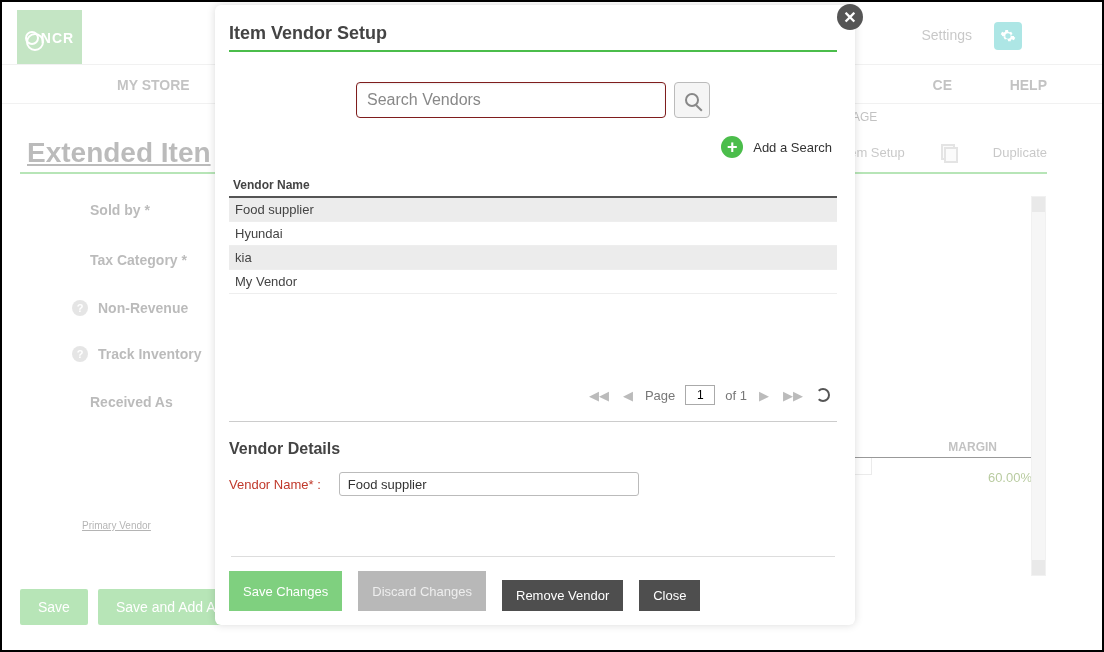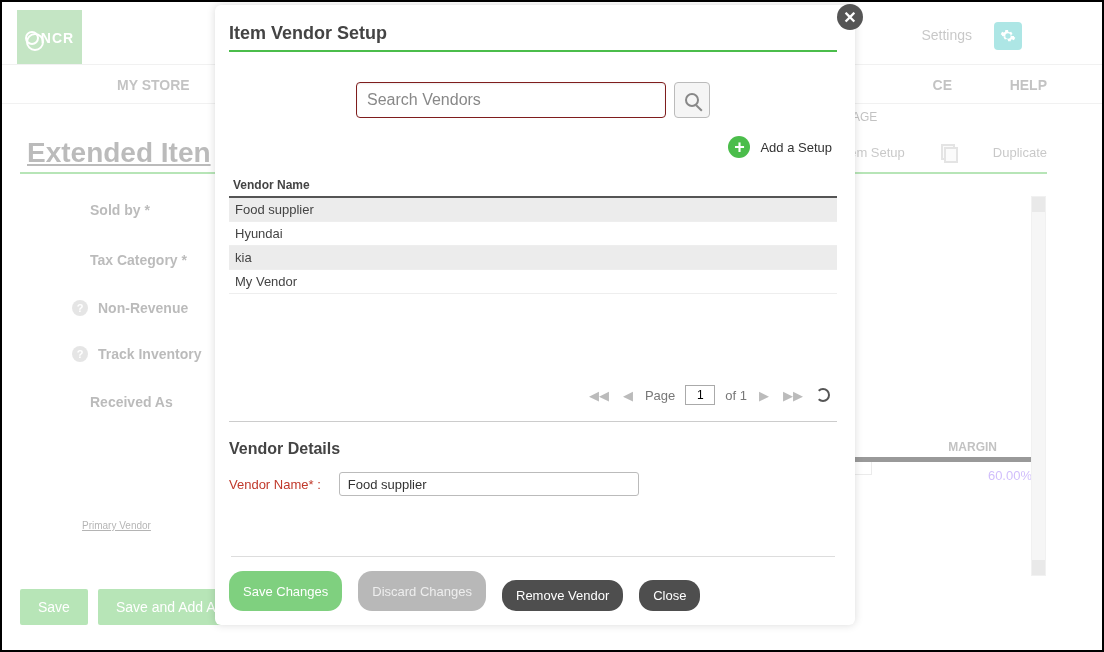--- a/index.html
+++ b/index.html
@@ -30,21 +30,21 @@
   .copy-icon::after { top:3px; left:3px; }
   .side-labels .row { position:absolute; left:70px; display:flex; align-items:center; gap:10px; color:#555; font-weight:bold; font-size:14px; }
   .help-q { display:inline-flex; align-items:center; justify-content:center; width:16px; height:16px; border-radius:50%; background:#bfbfbf; color:#fff; font-size:11px; font-weight:bold; }
   .side-soldby { top:200px; left:88px; position:absolute; font-weight:bold; color:#555; font-size:14px; }
   .side-tax { top:250px; left:88px; position:absolute; font-weight:bold; color:#555; font-size:14px; }
   .side-nonrev { top:298px; }
   .side-track { top:344px; }
   .side-recv { top:392px; left:88px; position:absolute; font-weight:bold; color:#555; font-size:14px; }
   .side-primvend { top:518px; left:80px; position:absolute; font-weight:normal; color:#444; font-size:10px; text-decoration:underline; }
   .margin-label { position:absolute; top:438px; right:105px; font-weight:bold; color:#666; font-size:12px;margin-left:48px; }
-  .margin-row { position:absolute; top:455px; left:850px; right:70px; border-top:5px solid #000000; padding-top:6px; text-align:right; font-size:13px; color:#8b5cf6; }
+  .margin-row { position:absolute; top:455px; left:850px; right:70px; border-top:1px solid #000000; padding-top:12px; text-align:right; font-size:13px; color:#4d7c0f; }
   .margin-cell-left { position:absolute; top:455px; left:852px; width:18px; height:18px; border-right:1px solid #ccc; border-bottom:1px solid #ccc; }
   .bg-scroll { position:absolute; top:194px; right:56px; width:15px; height:380px; background:#e9e9e9; border:1px solid #ddd; }
   .bg-scroll-thumb { position:absolute; top:0; left:0; right:0; height:15px; background:#c9c9c9; }
   .bg-scroll-thumb.bottom { top:auto; bottom:0; }
   .save-row { position:absolute; bottom:25px; left:18px; display:flex; gap:10px; }
   .btn-green { background:#4bbd4b; color:#fff; border:none; padding:10px 18px; font-size:14px; border-radius:2px; }
   
   .modal-wrap { position:absolute; top:3px; left:213px; width:640px; height:620px; background:#fff; border-radius:6px; box-shadow:0 0 8px rgba(0,0,0,0.15); z-index:20; }
   .modal-close { position:absolute; top:-1px; right:-8px; width:26px; height:26px; border-radius:50%; background:#555; color:#fff; display:flex; align-items:center; justify-content:center; font-weight:bold; font-size:16px; z-index:25; cursor:pointer; }
   .modal-inner { padding:18px 18px 14px 14px; height:100%; position:relative; }
@@ -67,21 +67,21 @@
   .pager .pg-btn { color:#bbb; font-size:13px; padding:0 2px; }
   .pager input { width:30px; height:20px; border:1px solid #aaa; text-align:center; font-size:12px; }
   .refresh { display:inline-block; width:16px; height:16px; position:relative; }
   .refresh::before { content:""; position:absolute; inset:1px; border:2px solid #555; border-left-color:transparent; border-radius:50%; }
   .vd-title { font-size:16px; font-weight:bold; color:#444; margin-bottom:14px; }
   .vd-row { display:flex; align-items:center; gap:18px; margin-bottom:60px; }
   .vd-row label { color:#c0392b; font-size:13px; }
   .vd-row input { width:300px; height:24px; border:1px solid #bbb; border-radius:3px; padding:0 8px; font-size:13px; color:#333; }
   .modal-sep { border-top:1px solid #ddd; margin:0 2px 14px 2px; }
   .modal-actions { display:flex; gap:16px; }
-  .btn { border:none; padding:8px 14px; font-size:13px; color:#fff; border-radius:14px; cursor:pointer; }
+  .btn { border:none; padding:8px 14px; font-size:13px; color:#fff; border-radius:0; cursor:pointer; }
   .btn-savechg { background:#7fd07f; }
   .btn-discard { background:#b8b8b8; color:#eee; }
   .btn-dark { background:#4e4e4e;margin-top:9px; }
 </style>
 </head>
 <body>
 
 <div class="frame">
 
   <div class="bg">
@@ -146,21 +146,21 @@
 
       <div class="search-row">
         <input class="search-input" placeholder="Search Vendors" style="">
         <div class="search-btn">
             <span class="mag"></span>
           </div>
       </div>
 
       <div class="add-row">
         <span class="plus">+</span>
-        <span class="add-text">Add a Setup</span>
+        <span class="add-text">Add a Search</span>
       </div>
 
       <div class="grid-head">Vendor Name</div>
       <div class="grid-body" id="vendor-rows">
           <div class="vrow">Food supplier</div>
           <div class="vrow">Hyundai</div>
           <div class="vrow">kia</div>
           <div class="vrow">My Vendor</div>
         </div>
 

